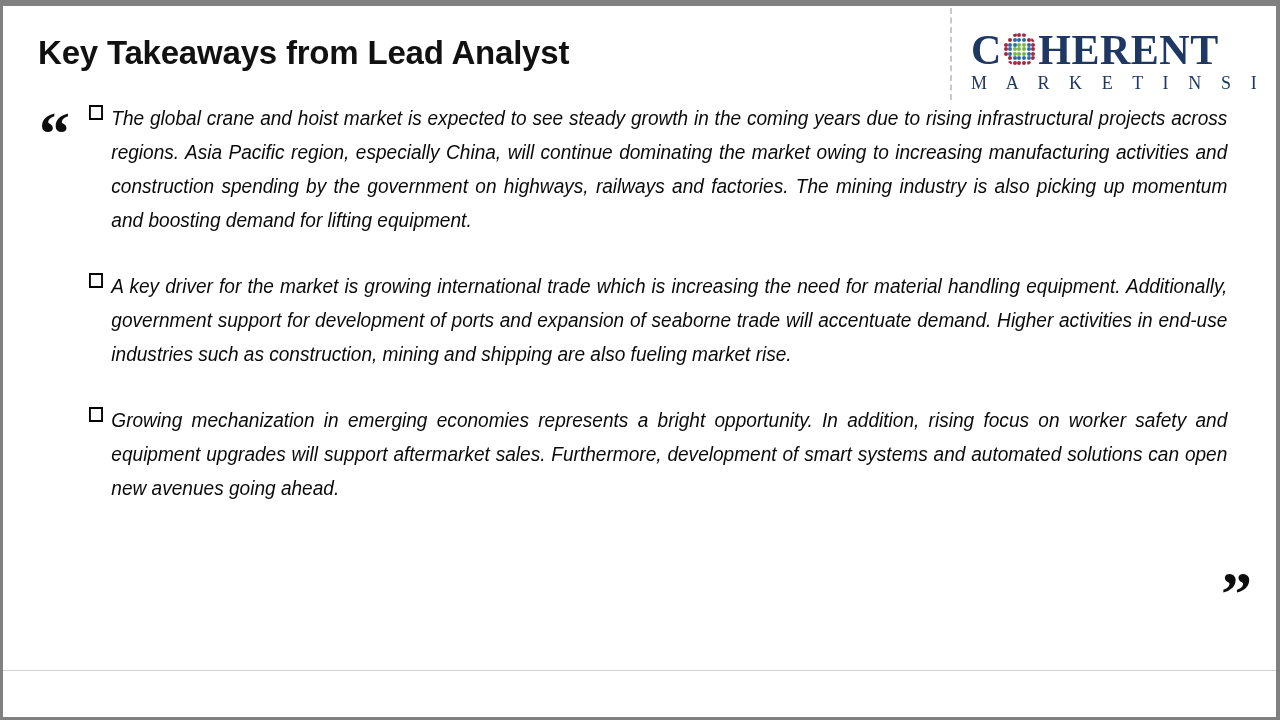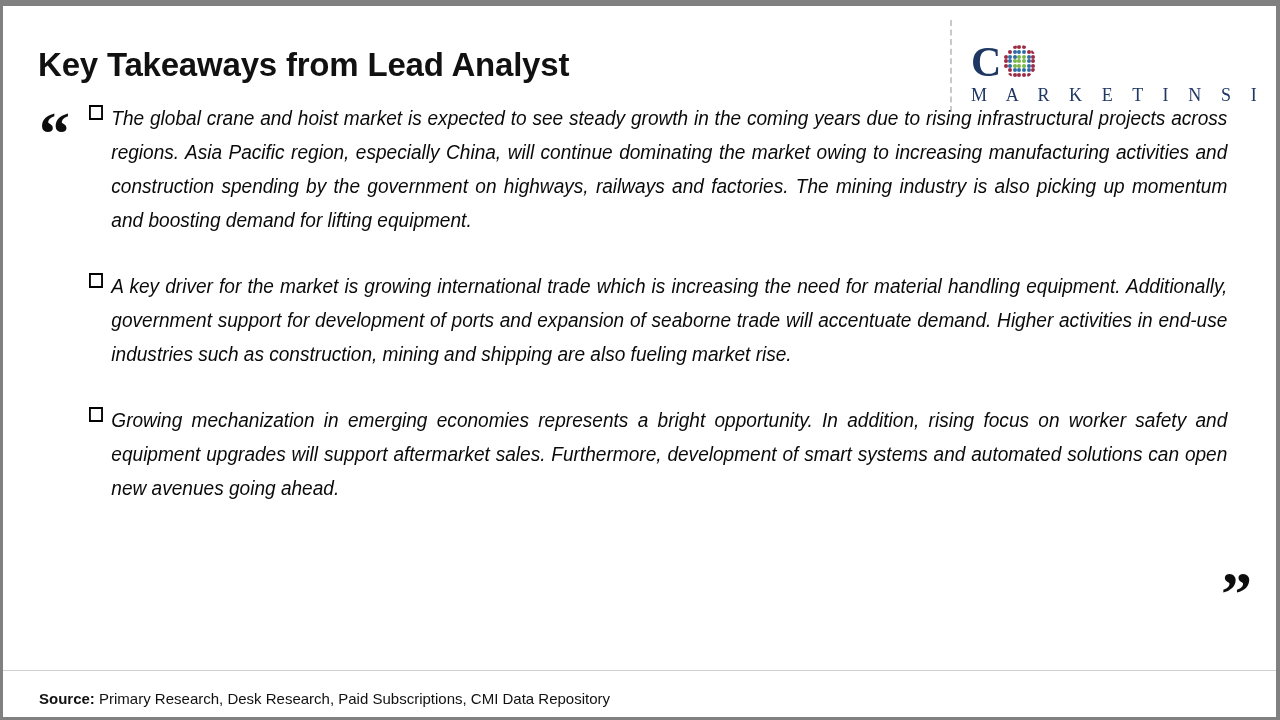--- a/index.html
+++ b/index.html
@@ -24,21 +24,21 @@
     border-top: 6px solid #808080;
     border-left: 3px solid #808080;
     border-right: 4px solid #808080;
     border-bottom: 3px solid #808080;
     overflow: hidden;
   }
 
   
   .header {
     position: absolute;
-    left: 0; top: 12px;
+    left: 0; top: 0;
     width: 1273px;
     height: 98px;
   }
   .page-title {
     position: absolute;
     left: 35px;
     top: 28px;
     font-size: 33px;
     font-weight: bold;
     color: #111111;
@@ -236,20 +236,21 @@
             <span class="dot" style="background: rgb(46, 109, 164); left: 14.1px; top: 23.3px;"></span>
             <span class="dot" style="background: rgb(46, 109, 164); left: 18.7px; top: 23.3px;"></span>
             <span class="dot" style="background: rgb(46, 109, 164); left: 23.3px; top: 23.3px;"></span>
             <span class="dot" style="background: rgb(158, 43, 69); left: 27.9px; top: 23.3px;"></span>
             <span class="dot" style="background: rgb(158, 43, 69); left: 4.9px; top: 27.9px;"></span>
             <span class="dot" style="background: rgb(158, 43, 69); left: 9.5px; top: 27.9px;"></span>
             <span class="dot" style="background: rgb(158, 43, 69); left: 14.1px; top: 27.9px;"></span>
             <span class="dot" style="background: rgb(158, 43, 69); left: 18.7px; top: 27.9px;"></span>
             <span class="dot" style="background: rgb(158, 43, 69); left: 23.3px; top: 27.9px;"></span>
           </span>
+        <span class="logo-rest">HERENT</span>
       </div>
       <div class="logo-sub">M A R K E T   I N S I G H T S</div>
     </div>
   </div>
 
   <div class="quote-open">“</div>
 
   <div class="quote-close">”</div>
 
   <div class="content">
@@ -266,17 +267,14 @@
 
     <p class="para">
       <span class="bullet"></span>
       <span>Growing mechanization in emerging economies represents a bright opportunity. In addition, rising focus on worker safety and equipment upgrades will support aftermarket sales. Furthermore, development of smart systems and automated solutions can open new avenues going ahead.</span>
     </p>
 
   </div>
 
   <div class="footer-rule"></div>
 
-  <div class="source">
-    <span class="source-label">Source:</span><span class="source-value"> Primary Research, Desk Research, Paid Subscriptions, CMI Data Repository</span>
-  </div>
 
 </div>
 
 </body></html>

